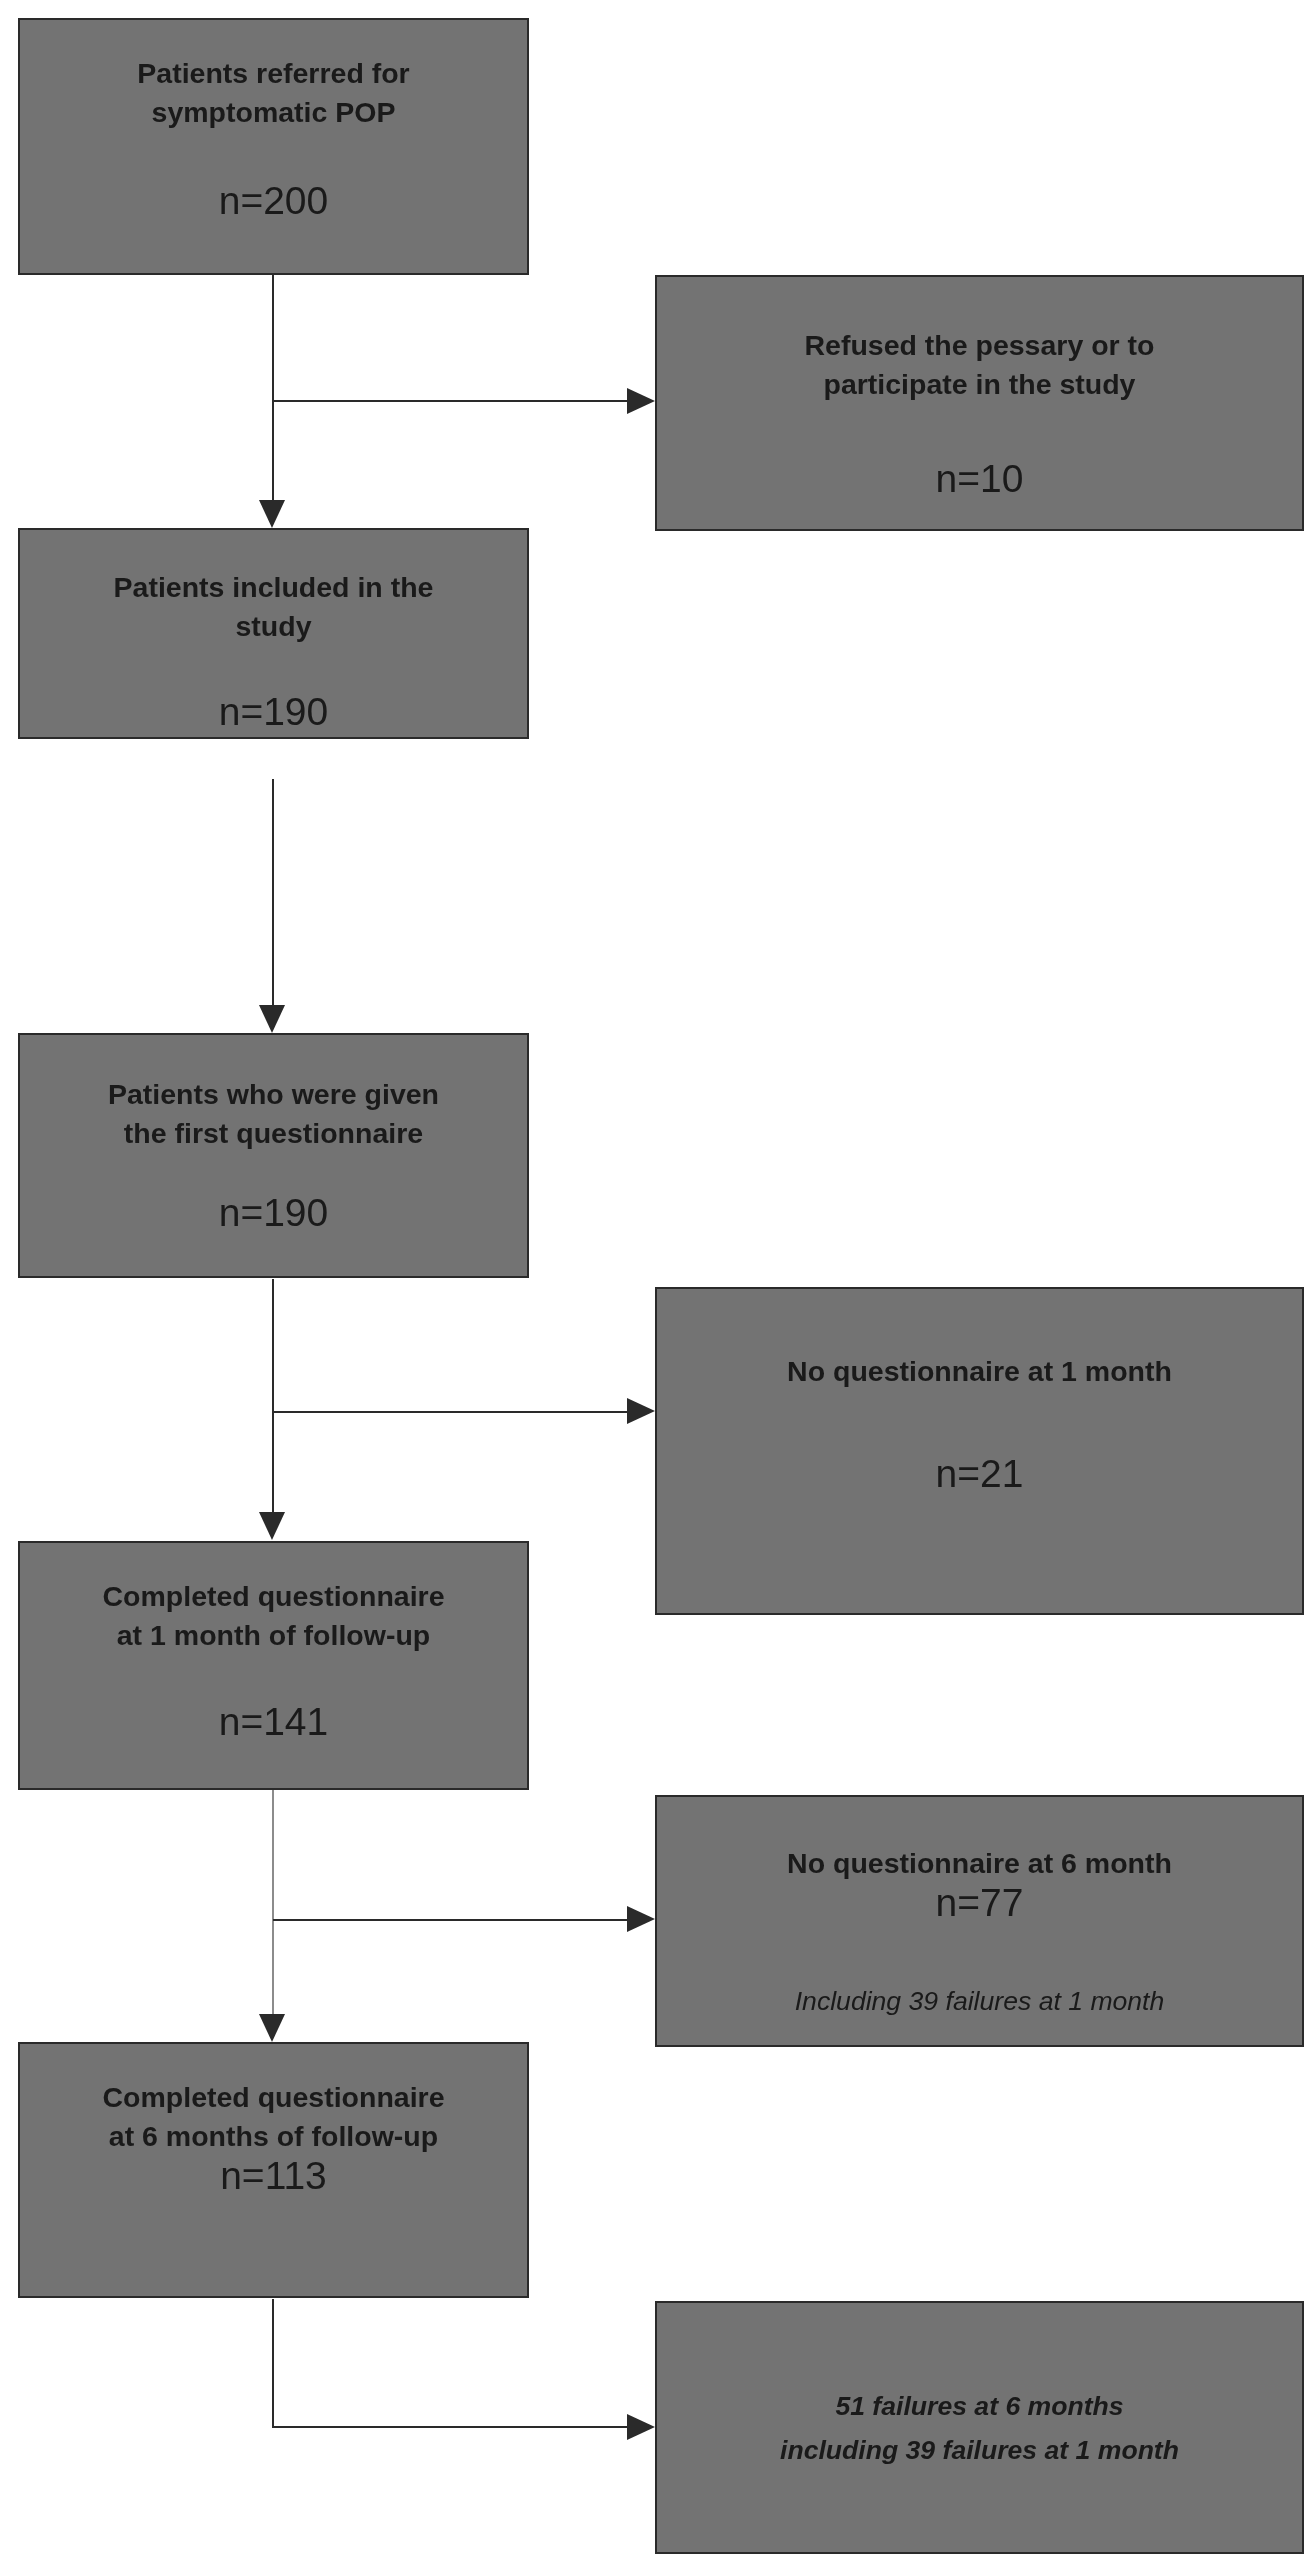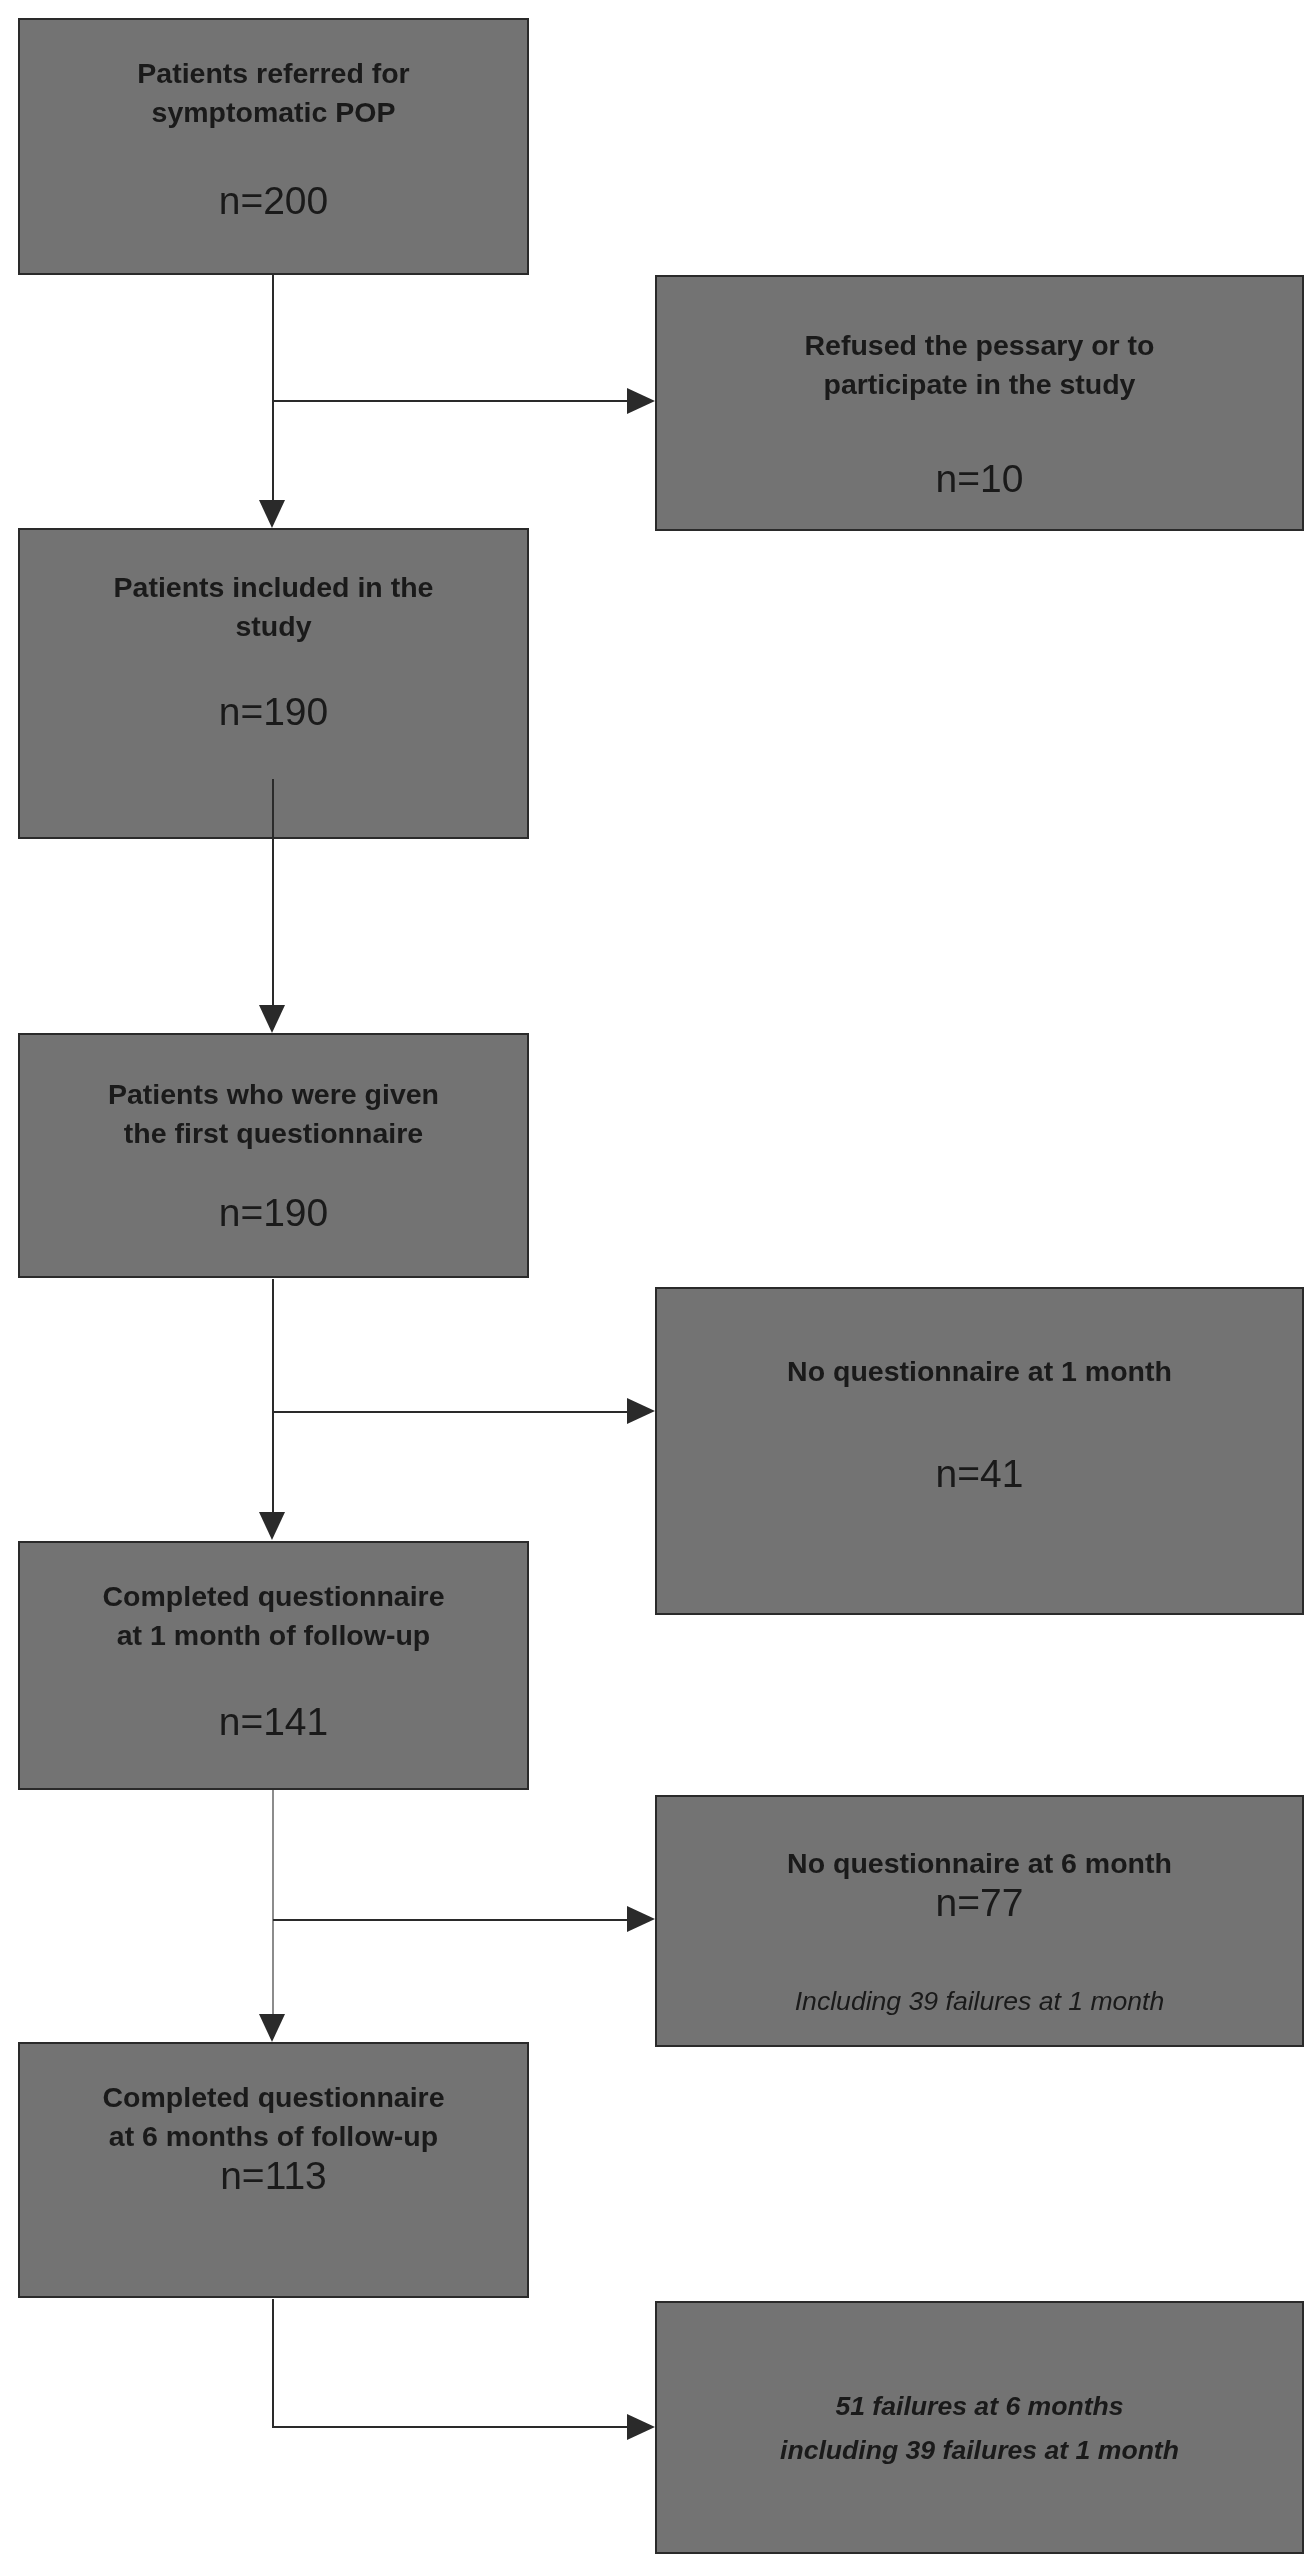--- a/index.html
+++ b/index.html
@@ -42,21 +42,21 @@
     font-style: italic;
     font-size: 26.6px;
     line-height: 44px;
   }
 
   
   .b1 { top: 18px;   height: 257px; padding-top: 34px; }
   .b1 .value { margin-top: 49px; }
   .r1 { top: 275px;  height: 256px; padding-top: 49px; }
   .r1 .value { margin-top: 55px; }
-  .b2 { top: 528px;  height: 311px; padding-top: 38px; }
+  .b2 { top: 528px;  height: 211px; padding-top: 38px; }
   .b2 .value { margin-top: 46px; }
   .b3 { top: 1033px; height: 245px; padding-top: 40px; }
   .b3 .value { margin-top: 40px; }
   .r2 { top: 1287px; height: 328px; padding-top: 63px; }
   .r2 .value { margin-top: 63px; }
   .b4 { top: 1541px; height: 249px; padding-top: 34px; }
   .b4 .value { margin-top: 47px; }
   .r3 { top: 1795px; height: 252px; padding-top: 47px; }
   .r3 .value { margin-top: 0; }
   .r3 .note  { margin-top: 57px; }
@@ -141,21 +141,21 @@
       <div>Refused the pessary or to</div>
       <div>participate in the study</div>
     </div>
     <div class="value">n=10</div>
   </div>
 
   <div class="box right r2">
     <div class="title">
       <div>No questionnaire at 1 month</div>
     </div>
-    <div class="value">n=41</div>
+    <div class="value">n=21</div>
   </div>
 
   <div class="box right r3">
     <div class="title">
       <div>No questionnaire at 6 month</div>
     </div>
     <div class="value">n=77</div>
     <div class="note">Including 39 failures at 1 month</div>
   </div>
 

